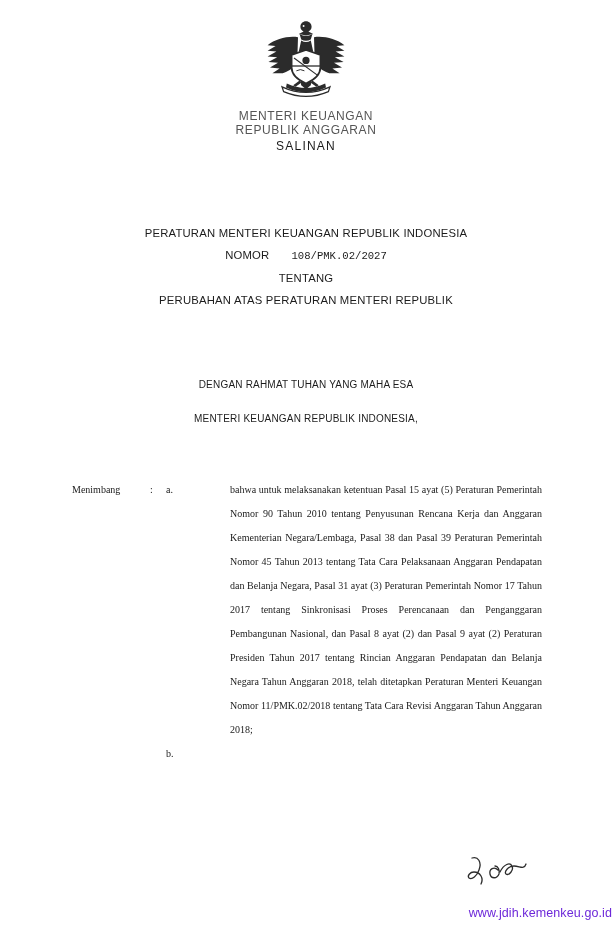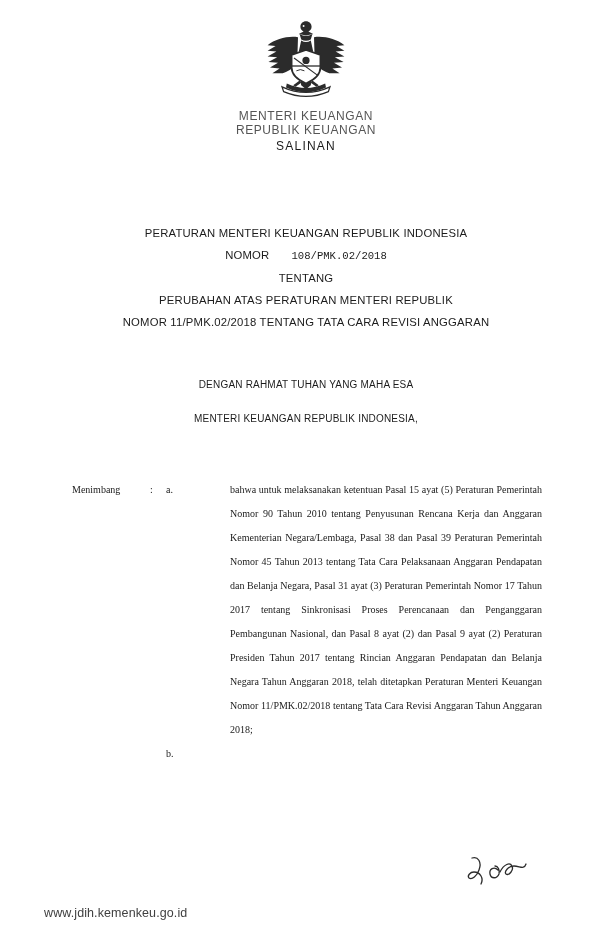--- a/index.html
+++ b/index.html
@@ -144,26 +144,25 @@
     width: 70px;
     height: 34px;
   }
 
   
   .footer-url {
     position: absolute;
     bottom: 16px;
     left: 0;
     right: 0;
-    text-align: left;
+    text-align: right;
     font-family: "Liberation Sans", sans-serif;
     font-size: 12.5px;
-    color: #404040;
+    color: #6d28d9;
     letter-spacing: 0.1px;
-    margin-left: 44px;
   }
 </style>
 </head>
 <body>
 
 <div class="page">
 
   <div class="emblem-wrap">
     <span class="emblem">
       <svg viewBox="0 0 120 115" width="96" height="92" xmlns="http://www.w3.org/2000/svg">
@@ -196,32 +195,31 @@
           <path d="M48 66 q5 -3 10 0" stroke="#2b2b2b" stroke-width="1.2" fill="none"></path>
         </g>
 
         <path d="M30 86 q30 14 60 0 l-2 6 q-28 12-56 0z" fill="#fff" stroke="#2b2b2b" stroke-width="1.6"></path>
       </svg>
     </span>
   </div>
 
   <div class="header-text">
     <div class="line1">MENTERI KEUANGAN</div>
-    <div class="line2">REPUBLIK KEUANGAN</div>
+    <div class="line2">REPUBLIK ANGGARAN</div>
     <div class="salinan">SALINAN</div>
   </div>
 
   <div class="title-block">
     <div>PERATURAN MENTERI KEUANGAN REPUBLIK INDONESIA</div>
     <div class="nomor-row">
-      <span class="nomor-label">NOMOR</span><span class="nomor-value">108/PMK.02/2018</span>
+      <span class="nomor-label">NOMOR</span><span class="nomor-value">108/PMK.02/2027</span>
     </div>
     <div>TENTANG</div>
     <div>PERUBAHAN ATAS PERATURAN MENTERI REPUBLIK</div>
-    <div>NOMOR 11/PMK.02/2018 TENTANG TATA CARA REVISI ANGGARAN</div>
   </div>
 
   <div class="sub-block">
     <div>DENGAN RAHMAT TUHAN YANG MAHA ESA</div>
     <div>MENTERI KEUANGAN REPUBLIK INDONESIA,</div>
   </div>
 
   <div class="considering">
     <div class="cons-row">
       <div class="cons-label">Menimbang</div>

